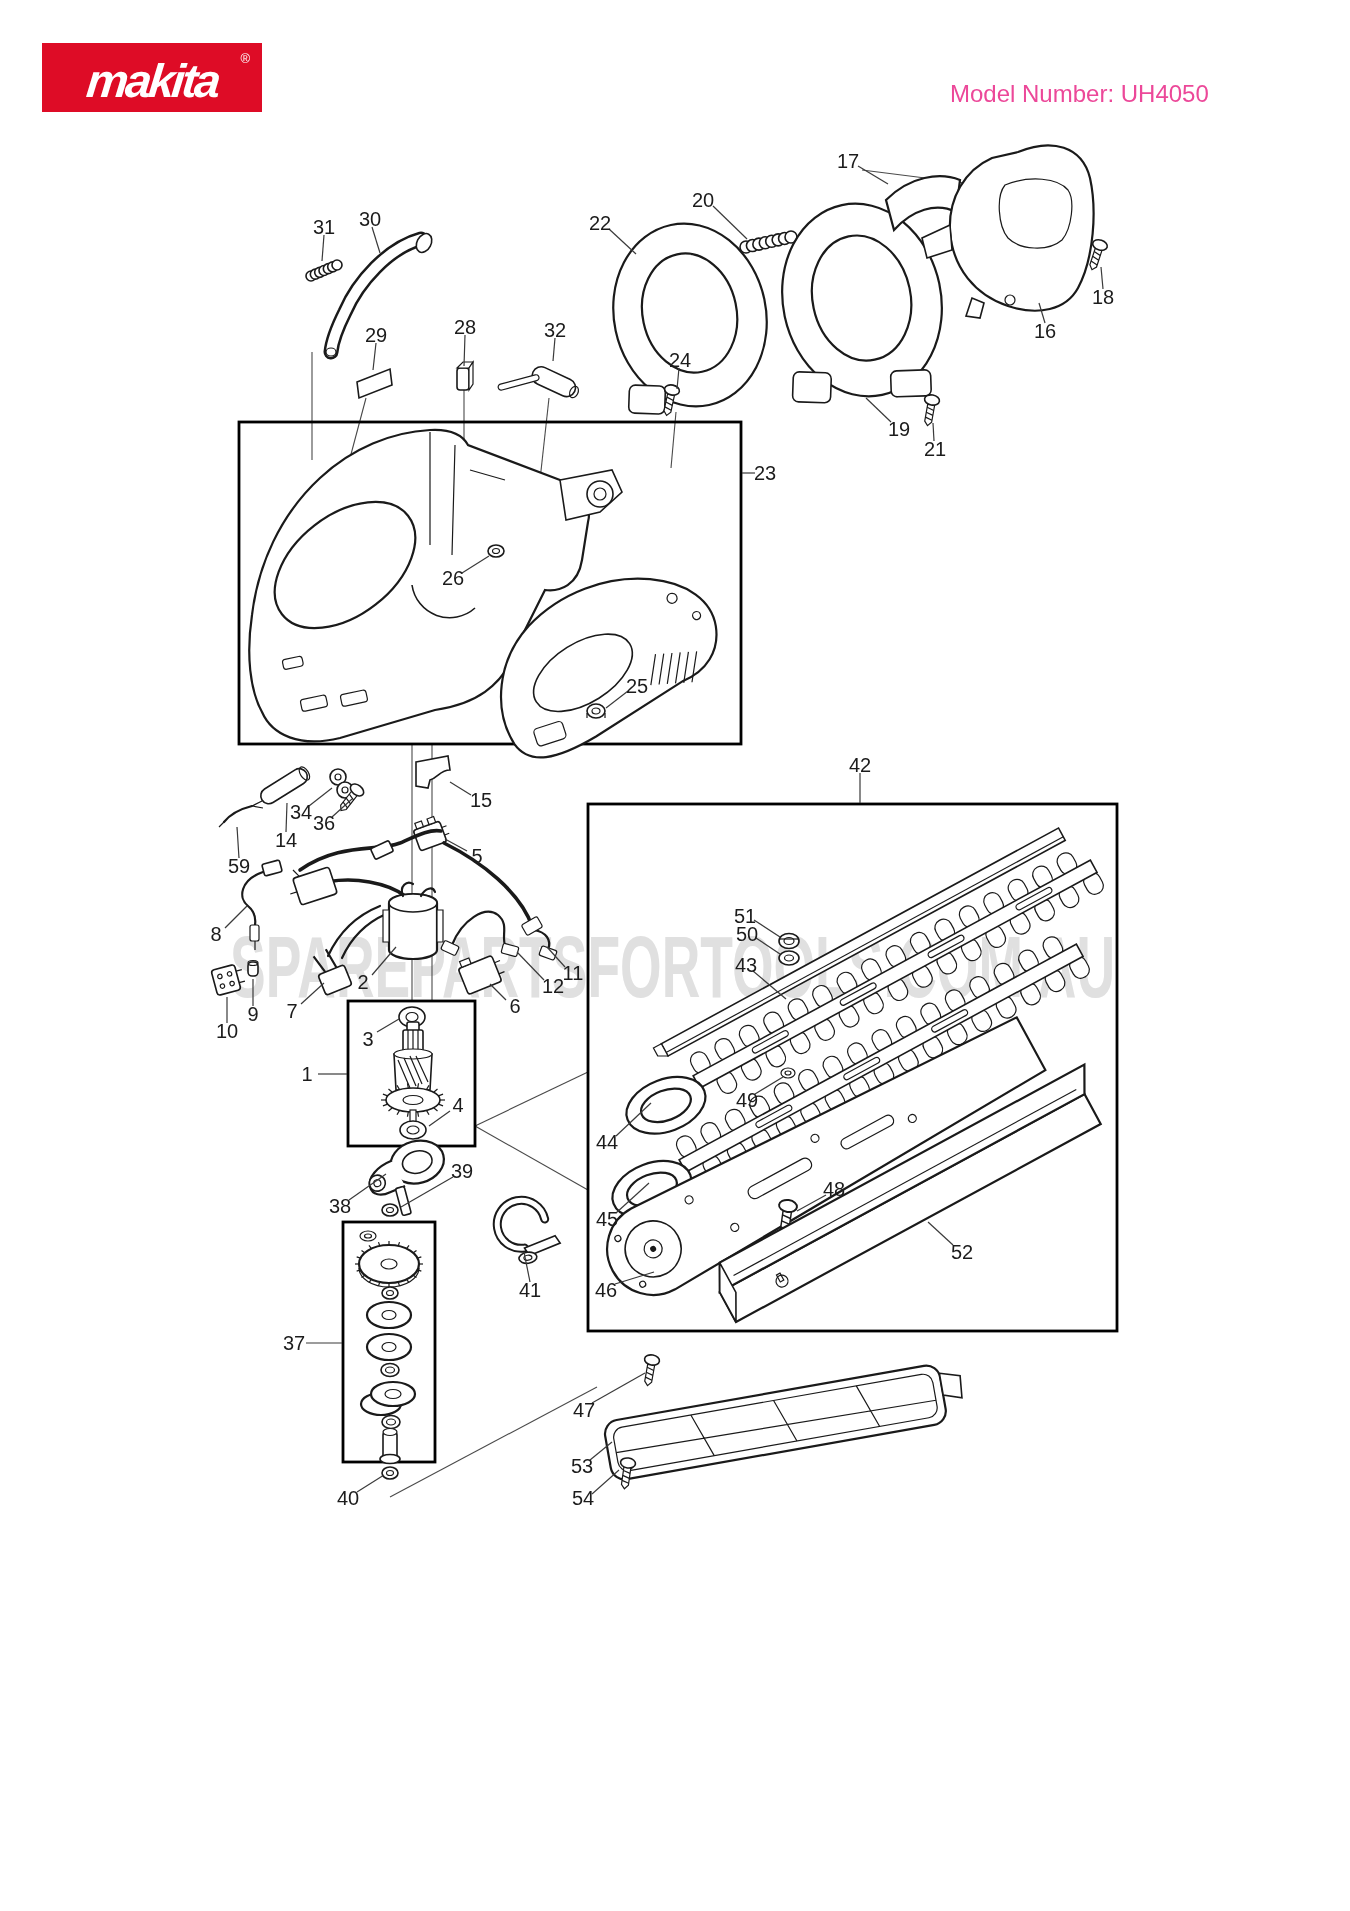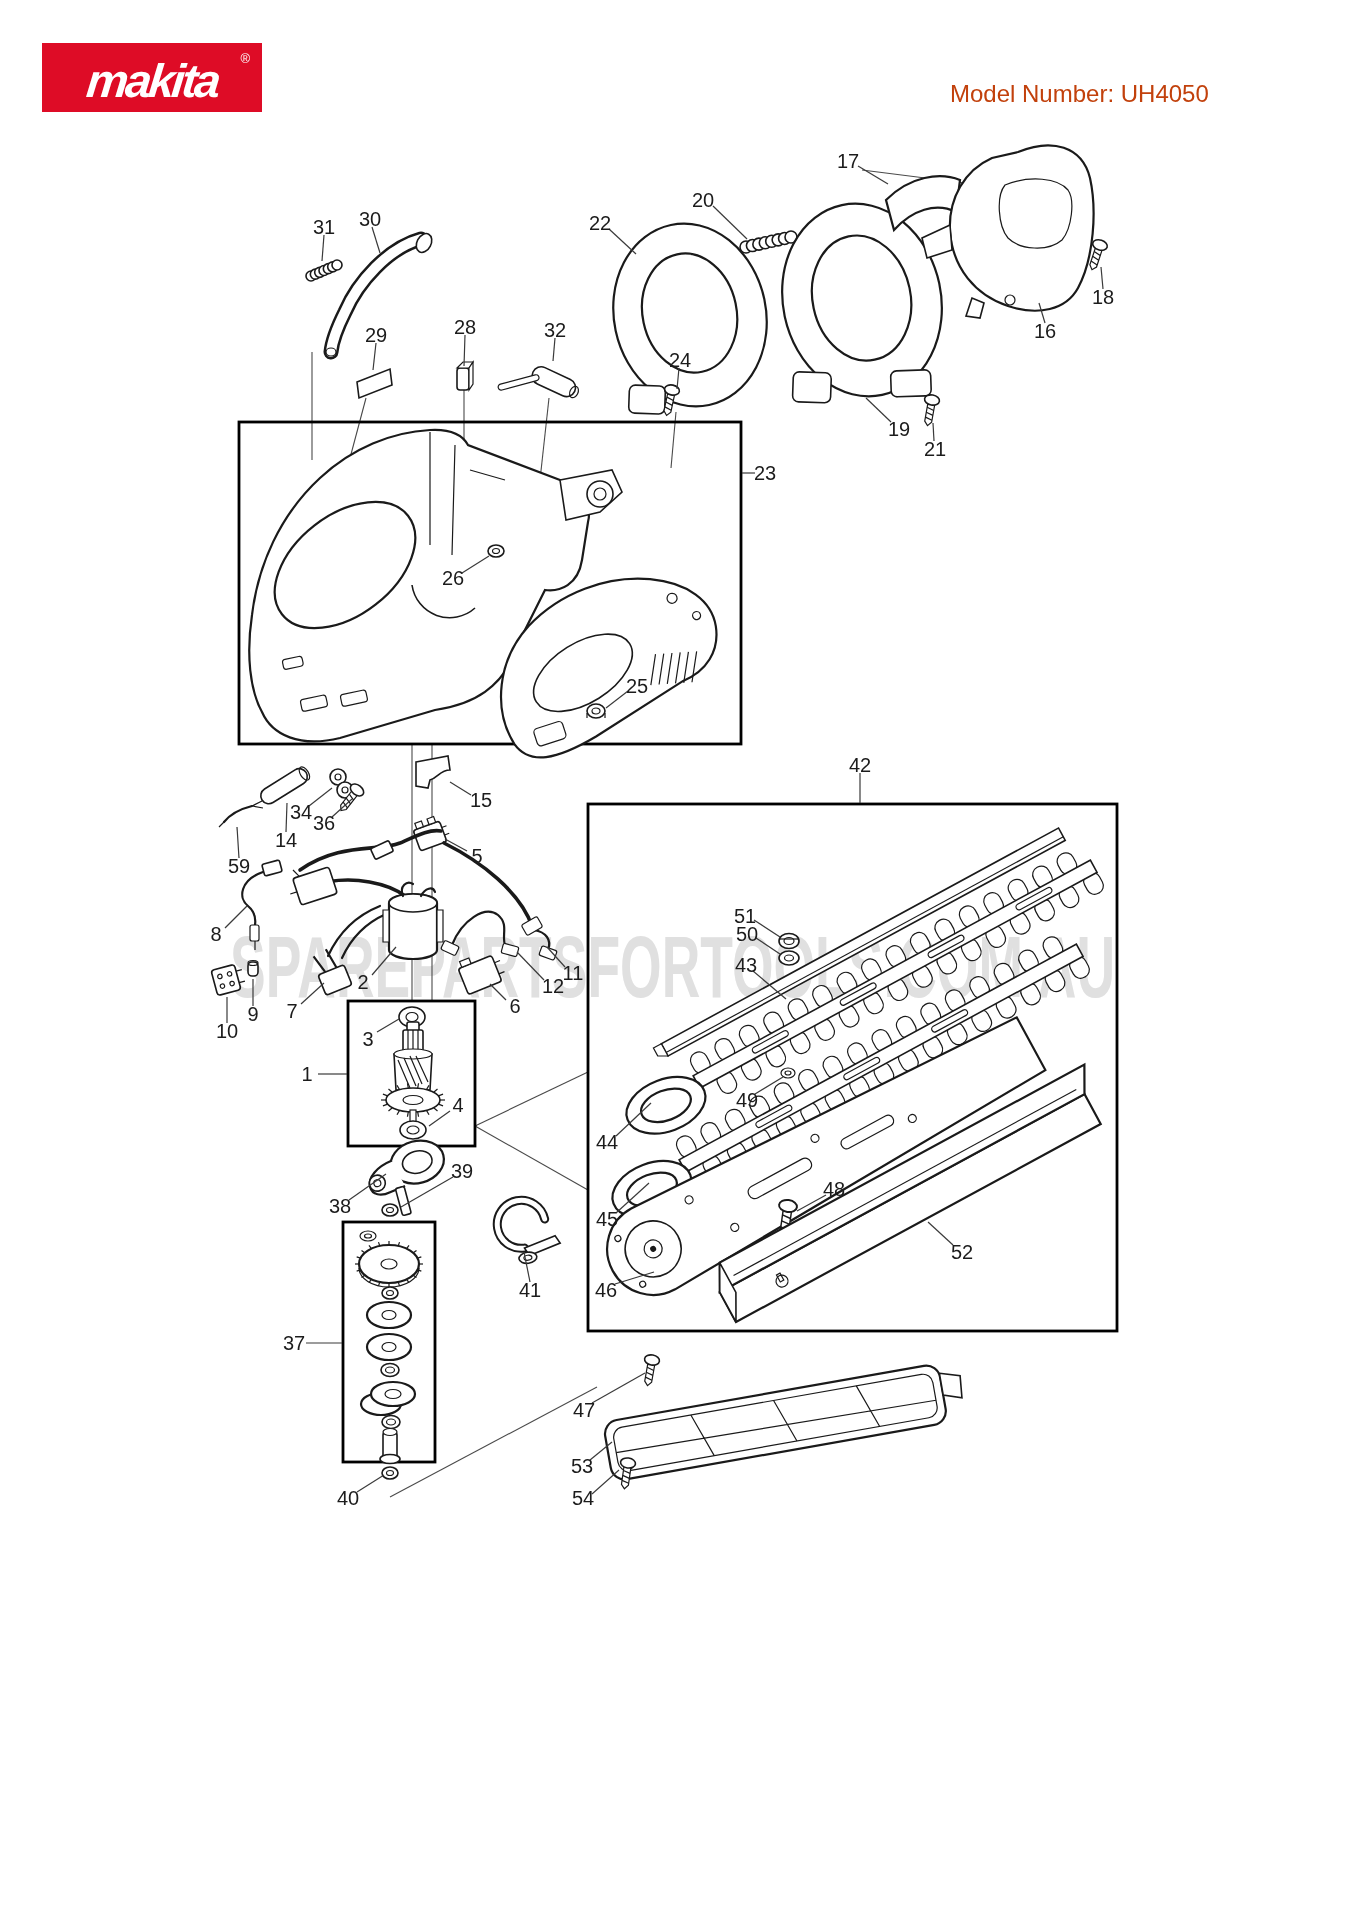--- a/index.html
+++ b/index.html
@@ -1,21 +1,21 @@
 <!DOCTYPE html>
 <html><head>
 <meta charset="utf-8">
 <style>
   html,body{margin:0;padding:0;background:#ffffff;}
   body{width:1350px;height:1911px;position:relative;font-family:"Liberation Sans",sans-serif;}
   .page{position:absolute;inset:0;background:#fff;}
   .logo{position:absolute;left:42px;top:43px;width:220px;height:69px;display:flex;align-items:center;justify-content:center;}
   .logo-text{color:#fff;font-style:italic;font-weight:bold;font-size:47px;letter-spacing:-3px;transform:skewX(-6deg);line-height:1;margin-top:6px;}
   .logo-reg{position:absolute;right:12px;top:8px;color:#fff;font-size:13px;font-style:normal;}
-  .model{position:absolute;left:950px;top:80px;font-size:24px;color:#c2410c;}
+  .model{position:absolute;left:950px;top:80px;font-size:24px;color:#ec4899;}
   svg text.plbl{font-family:"Liberation Sans",sans-serif;font-size:20px;fill:#1c1c1c;}
   .wh{fill:#ffffff;stroke:#1a1a1a;}
   .ln{fill:none;stroke:#1a1a1a;}
   .sw1{stroke-width:1.2px;}
   .sw15{stroke-width:1.6px;}
   .sw2{stroke-width:2.2px;}
   .cons{stroke:#4a4a4a;stroke-width:1.1px;fill:none;}
   .boxr{fill:none;stroke:#000;stroke-width:2.8px;}
   .wire{fill:none;stroke:#1a1a1a;stroke-width:3.6px;stroke-linecap:round;}
   .wire2{fill:none;stroke:#1a1a1a;stroke-width:2.2px;stroke-linecap:round;}

